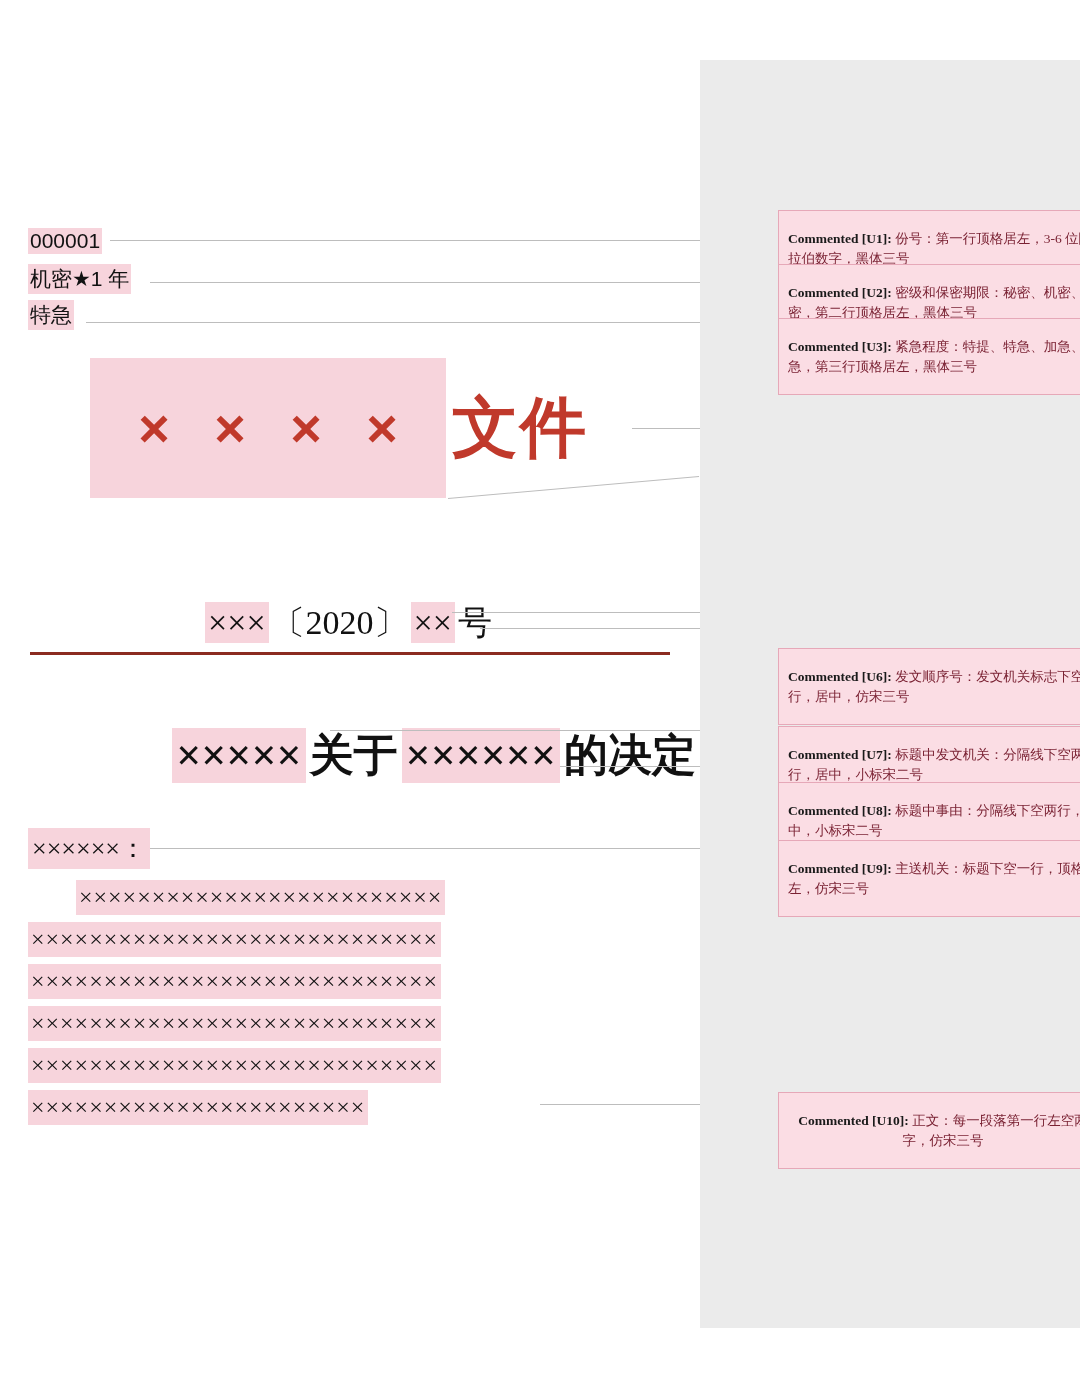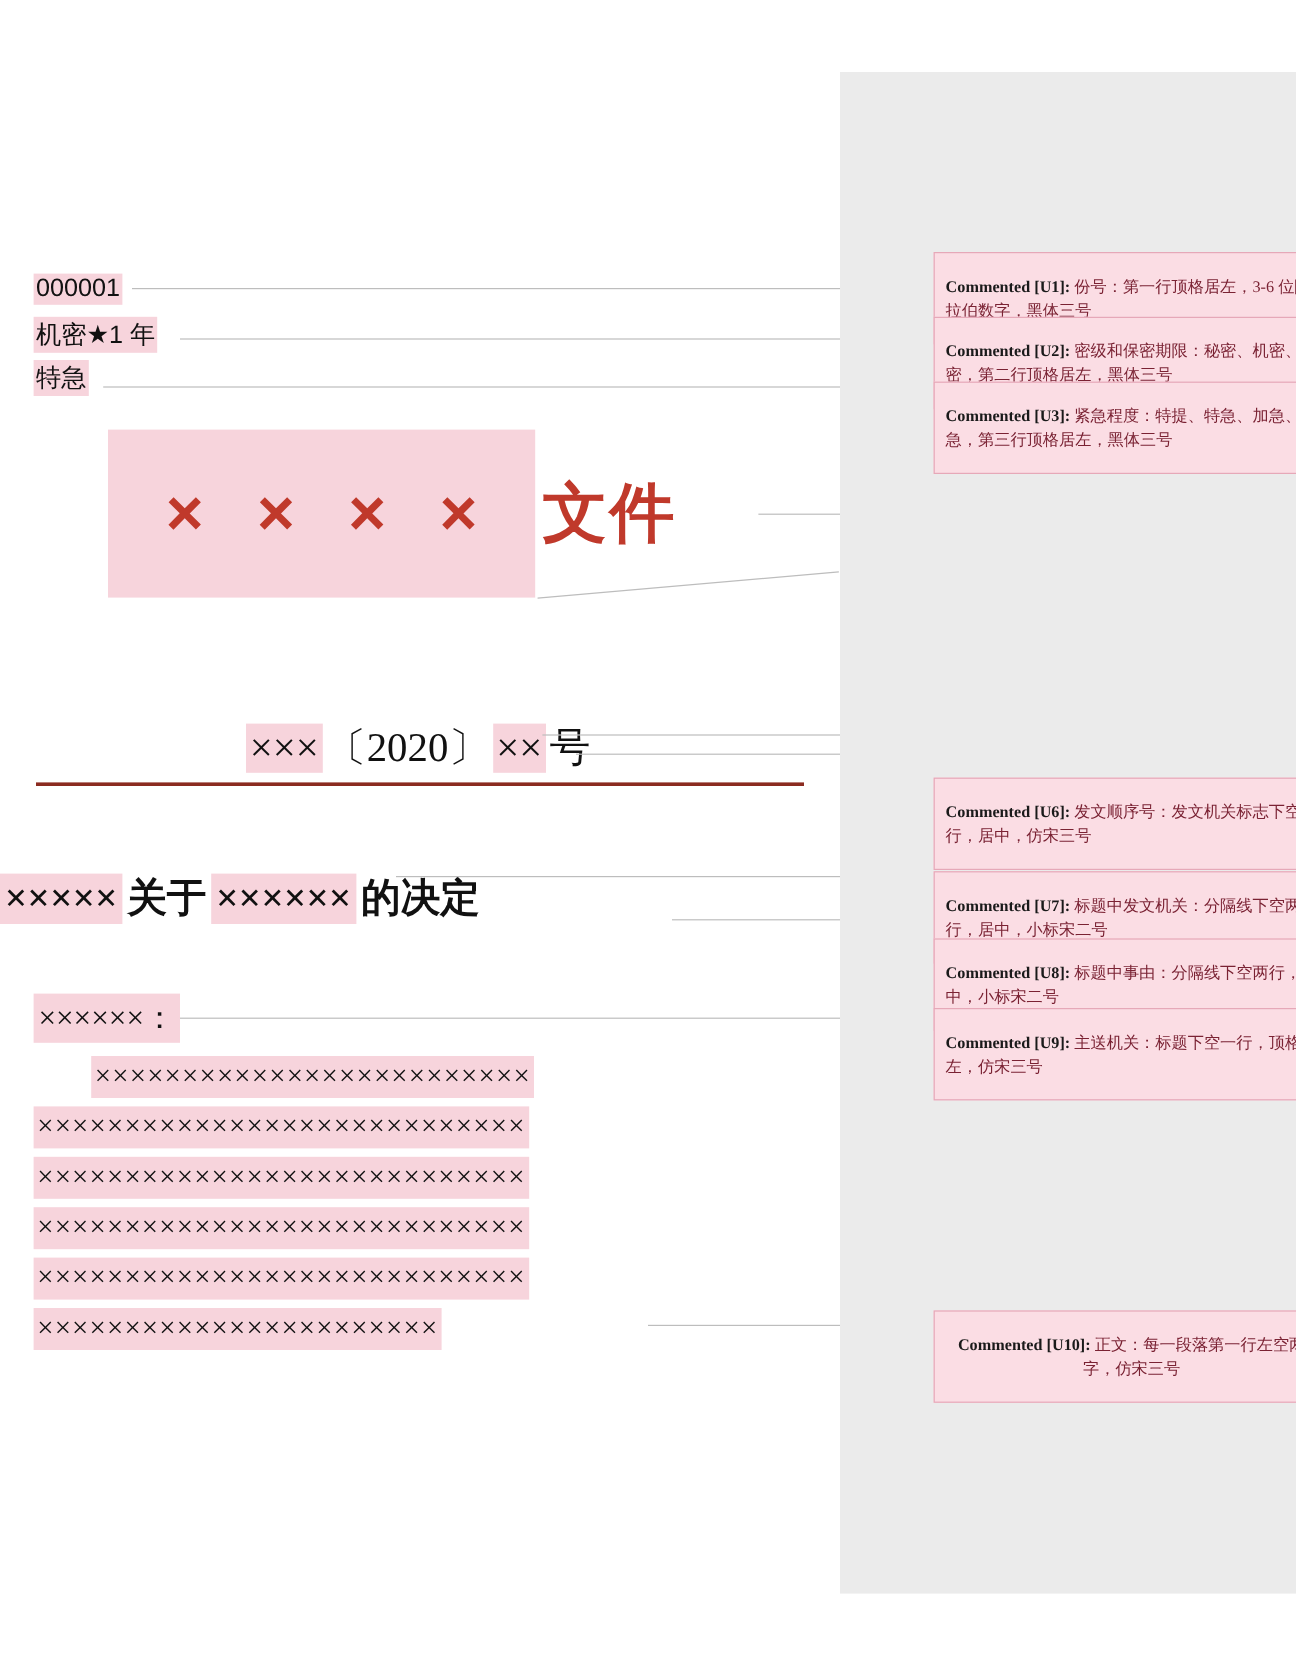--- a/index.html
+++ b/index.html
@@ -73,21 +73,21 @@
   }
   #masthead-xs span {
     color: #c0392b;
     font-size: 54px;
     font-weight: bold;
     font-family: "Liberation Sans", "DejaVu Sans", sans-serif;
     line-height: 1;
   }
   #masthead-word {
     color: #c0392b;
-    font-size: 54px;
+    font-size: 66px;
     font-weight: bold;
     letter-spacing: 2px;
     margin-left: 6px;
     line-height: 1;
     font-family: "Liberation Serif", "DejaVu Serif", serif;
   }
 
   
   #docnum-row {
     position: absolute;
@@ -110,22 +110,22 @@
     height: 3px;
     background: #8b2b20;
   }
 
   
   #title-row {
     position: absolute;
     left: 0;
     top: 726px;
     width: 700px;
-    text-align: left;
-    font-size: 33px;
+    text-align: right;
+    font-size: 44px;
     font-weight: bold;
     color: #111;
     white-space: nowrap;
   }
   #title-row .seg { padding: 3px 4px; }
 
   
   #addressee {
     position: absolute;
     left: 28px;

